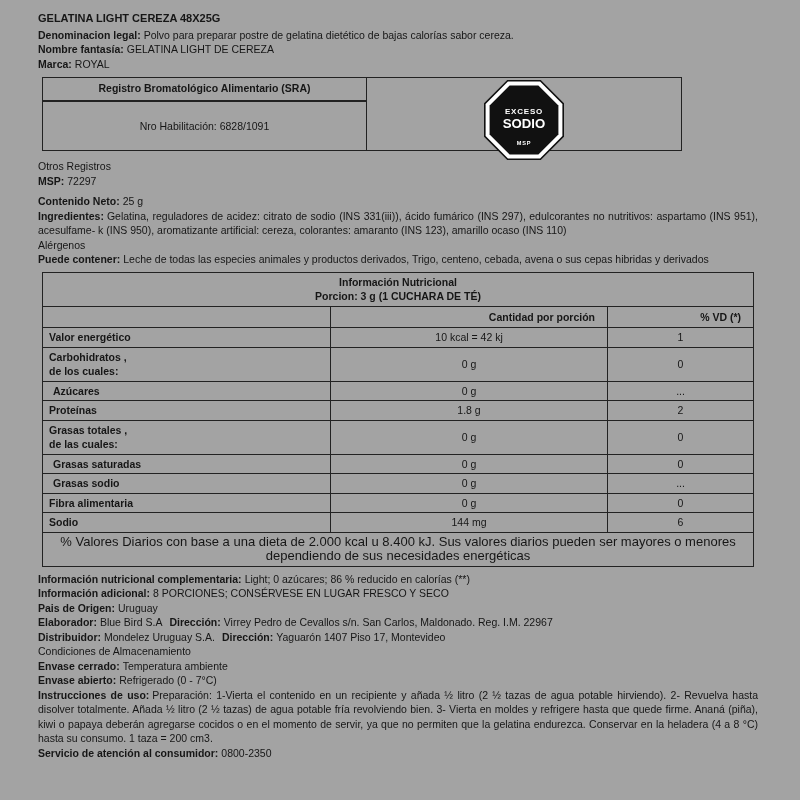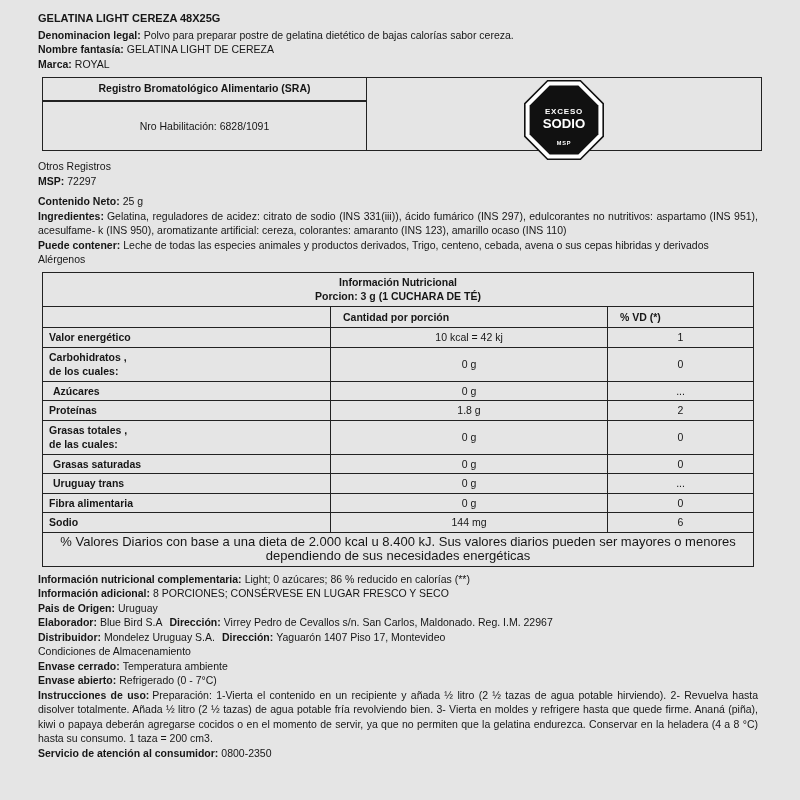--- a/index.html
+++ b/index.html
@@ -1,48 +1,48 @@
 <!DOCTYPE html>
 <html><head>
 <meta charset="utf-8">
 <style>
   * { margin:0; padding:0; box-sizing:border-box; }
   html,body { background:#ffffff; }
   .page {
-    width:800px; height:800px; background:#e5e5e5; color:#161616;
+    width:800px; height:800px; background:#a3a3a3; color:#161616;
     font-family:"Liberation Sans", sans-serif; font-size:10.5px; line-height:14.5px;
     padding:11px 42px 0 38px; overflow:hidden;
   }
   .title { font-weight:bold; font-size:11px; margin-bottom:2px; }
   .line { margin:0; }
   .lbl { font-weight:bold; margin-right:3px; }
   .lbl2 { font-weight:bold; margin-left:7px; margin-right:3px; }
   .heading { font-weight:normal; }
   .para { text-align:justify; }
   .gap-s { height:6px; }
 
   
-  .registro-wrap { display:flex; border:1.5px solid #222; margin:6px 0 8px 4px; width:720px; height:74px; }
+  .registro-wrap { display:flex; border:1.5px solid #222; margin:6px 0 8px 4px; width:640px; height:74px; }
   .registro-left { width:324px; border-right:1.5px solid #222; display:flex; flex-direction:column; }
   .registro-header { border-bottom:2px solid #222; text-align:center; font-weight:bold; padding:3px 2px 4px; }
   .registro-hab { flex:1; display:flex; align-items:center; justify-content:center; }
   .registro-right { flex:1; display:flex; align-items:flex-start; justify-content:center; overflow:visible; }
   .seal-svg { position:relative; top:2px; }
 
   
   table.nutri { border-collapse:collapse; width:712px; margin:5px 0 5px 4px; }
   table.nutri, table.nutri td { border:1.2px solid #222; }
   table.nutri td { padding:2px 6px; vertical-align:middle; }
   td.tbl-title { text-align:center; font-weight:bold; padding:4px 2px 5px; }
   td.c { text-align:center; }
   td.rowlabel { font-weight:bold; padding-left:8px; }
   tr.indent td.rowlabel { padding-left:10px; }
   td.rowlabel span { display:block; }
   td.footnote { text-align:center; font-size:13px; padding:3px 2px; }
-  tr.hdr td { font-weight:bold; text-align:left; padding:3px 12px; }
+  tr.hdr td { font-weight:bold; text-align:right; padding:3px 12px; }
   col.c1 { width:290px; } col.c2 { width:279px; } col.c3 { width:147px; }
 </style>
 </head>
 <body>
 
 <div class="page">
 
   <div class="title">GELATINA LIGHT CEREZA 48X25G</div>
 
   <div class="line">
@@ -75,24 +75,24 @@
   <div class="line">
     <b class="lbl">MSP:</b><span>72297</span>
   </div>
   <div class="gap-s"></div>
   <div class="line">
     <b class="lbl">Contenido Neto:</b><span>25 g</span>
   </div>
   <div class="line para">
     <b class="lbl">Ingredientes:</b><span>Gelatina, reguladores de acidez: citrato de sodio (INS 331(iii)), ácido fumárico (INS 297), edulcorantes no nutritivos: aspartamo (INS 951), acesulfame- k (INS 950), aromatizante artificial: cereza, colorantes: amaranto (INS 123), amarillo ocaso (INS 110)</span>
   </div>
+  <div class="line heading">Alérgenos</div>
   <div class="line">
     <b class="lbl">Puede contener:</b><span>Leche de todas las especies animales y productos derivados, Trigo, centeno, cebada, avena o sus cepas hibridas y derivados</span>
   </div>
-  <div class="line heading">Alérgenos</div>
 
   <table class="nutri">
     <colgroup>
         <col class="c1">
         <col class="c2">
         <col class="c3">
       </colgroup>
     <tbody>
         <tr>
       <td colspan="3" class="tbl-title">
@@ -144,21 +144,21 @@
     </tr>
     <tr class="indent">
       <td class="rowlabel">
             <span>Grasas saturadas</span>
           </td>
       <td class="c">0 g</td>
       <td class="c">0</td>
     </tr>
     <tr class="indent">
       <td class="rowlabel">
-            <span>Uruguay trans</span>
+            <span>Grasas sodio</span>
           </td>
       <td class="c">0 g</td>
       <td class="c">...</td>
     </tr>
     <tr>
       <td class="rowlabel">
             <span>Fibra alimentaria</span>
           </td>
       <td class="c">0 g</td>
       <td class="c">0</td>

